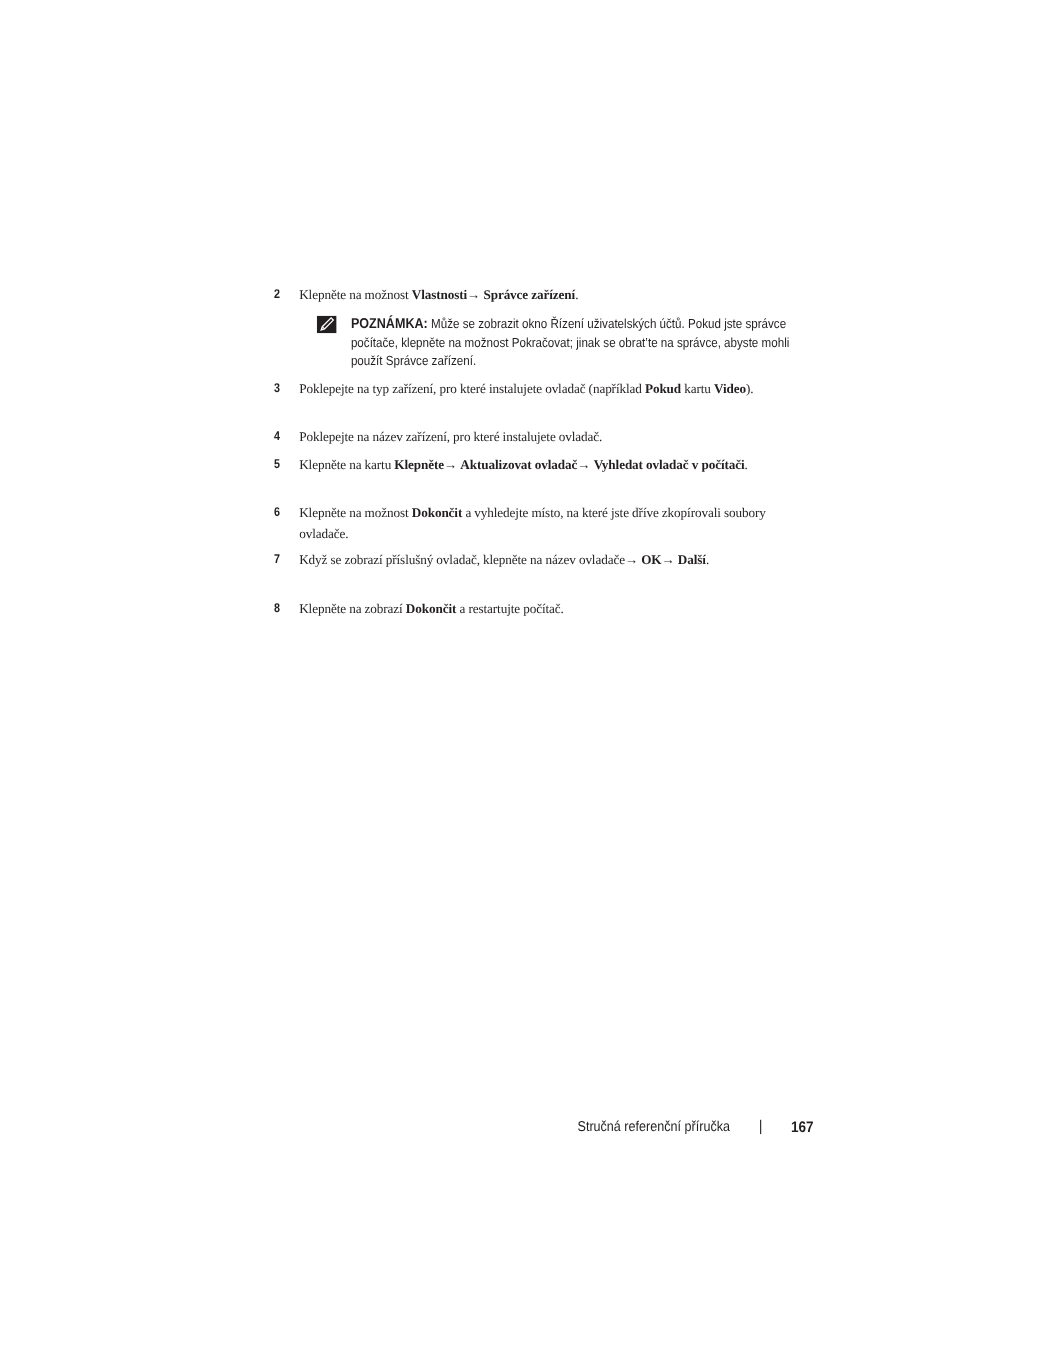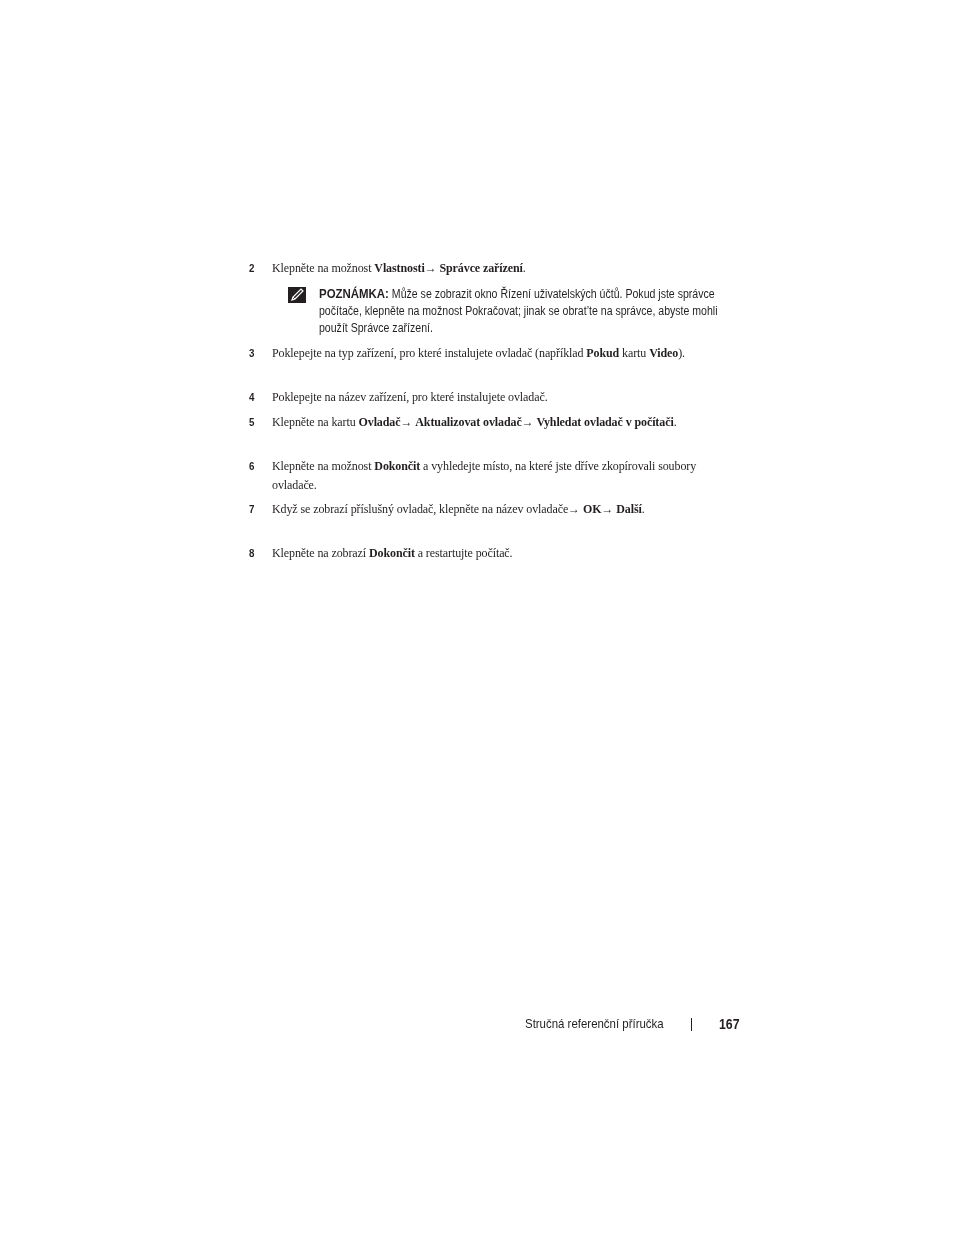--- a/index.html
+++ b/index.html
@@ -42,21 +42,21 @@
     <div class="txt"><span>Poklepejte na typ zařízení, pro které instalujete ovladač (například </span><b>Pokud</b><span> kartu </span><b>Video</b><span>).</span></div>
   </div>
 
   <div class="step" style="top:388px;">
     <span class="num">4</span>
     <div class="txt"><span>Poklepejte na název zařízení, pro které instalujete ovladač.</span></div>
   </div>
 
   <div class="step" style="top:413px;">
     <span class="num">5</span>
-    <div class="txt"><span>Klepněte na kartu </span><b>Ovladač</b><span>→ </span><b>Aktualizovat ovladač</b><span>→ </span><b>Vyhledat ovladač v počítači</b><span>.</span></div>
+    <div class="txt"><span>Klepněte na kartu </span><b>Klepněte</b><span>→ </span><b>Aktualizovat ovladač</b><span>→ </span><b>Vyhledat ovladač v počítači</b><span>.</span></div>
   </div>
 
   <div class="step" style="top:457px;">
     <span class="num">6</span>
     <div class="txt"><span>Klepněte na možnost </span><b>Dokončit</b><span> a vyhledejte místo, na které jste dříve zkopírovali soubory ovladače.</span></div>
   </div>
 
   <div class="step" style="top:500px;">
     <span class="num">7</span>
     <div class="txt"><span>Když se zobrazí příslušný ovladač, klepněte na název ovladače</span><span>→ </span><b>OK</b><span>→ </span><b>Další</b><span>.</span></div>

